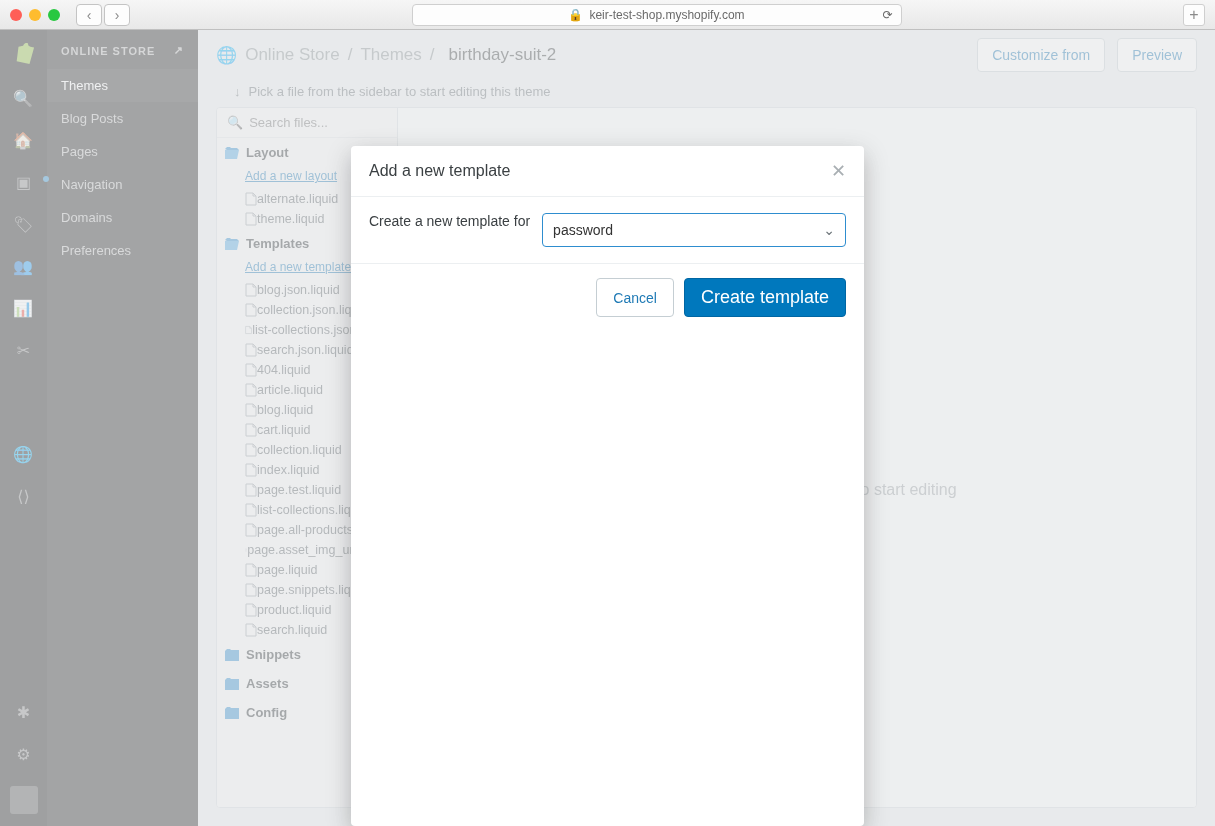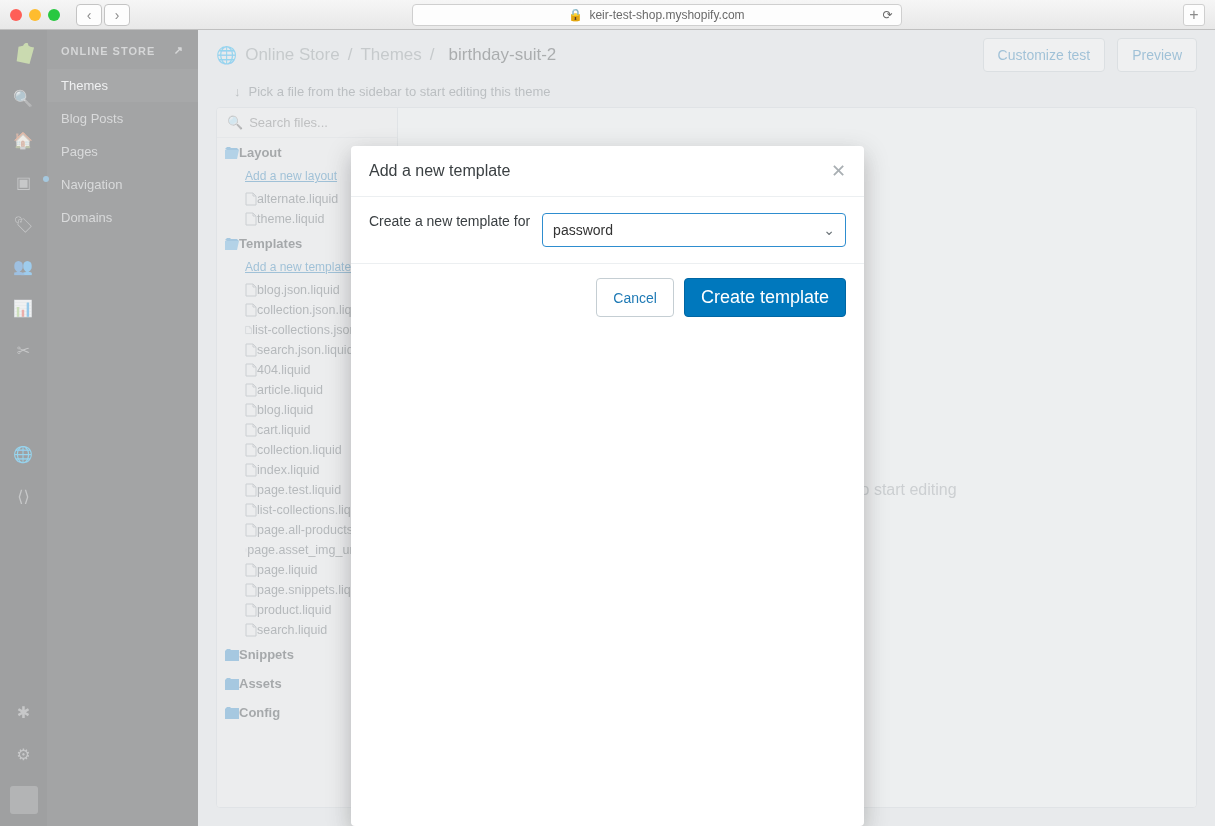--- a/index.html
+++ b/index.html
@@ -37,21 +37,21 @@
   .crumb a{color:#8a9396;}
   .crumb .cur{color:#3b3f41;margin-left:6px;}
   .topbar-spacer{flex:1;}
   .btn{border:1px solid #c5ced3;background:#fff;color:#1f7ab5;border-radius:4px;padding:8px 14px;font-size:14px;cursor:pointer;}
   .hint-row{display:flex;align-items:center;gap:8px;color:#6b7378;font-size:13px;padding:4px 18px 8px 36px;}
   .workspace{flex:1;display:flex;margin:0 18px 18px;border:1px solid #d5dbdf;border-radius:4px;background:#fafbfb;overflow:hidden;}
   
   .files{width:181px;border-right:1px solid #d5dbdf;background:#f5f6f7;display:flex;flex-direction:column;font-size:13px;color:#3e4549;overflow:auto;}
   .search{display:flex;align-items:center;gap:6px;border-bottom:1px solid #e1e5e7;padding:7px 10px;color:#9aa1a5;}
   .search input{border:none;background:transparent;outline:none;font-size:13px;flex:1;color:#3e4549;}
-  .folder{display:flex;align-items:center;padding:7px 8px;font-weight:600;color:#2d3336;}
+  .folder{display:flex;align-items:center;gap:7px;padding:7px 8px;font-weight:600;color:#2d3336;}
   .folder svg{flex-shrink:0;}
   .addlink{color:#1f7ab5;font-size:12px;padding:2px 8px 6px 28px;text-decoration:underline;cursor:pointer;}
   .file{display:flex;align-items:center;padding:3px 8px 3px 28px;color:#5a6166;font-size:12.5px;white-space:nowrap;}
   
   .editor{flex:1;display:flex;flex-direction:column;align-items:center;justify-content:center;color:#9aa1a5;background:#fafbfb;gap:16px;}
   .editor .arrow{color:#b1b7bb;}
   
   .overlay{position:absolute;inset:0;background:rgba(230,232,233,.65);display:flex;justify-content:center;padding-top:116px;pointer-events:none;}
   .modal{pointer-events:auto;width:513px;background:#fff;border-radius:4px;box-shadow:0 8px 24px rgba(0,0,0,.25);font-size:14px;color:#3b4043;}
   .modal-head{display:flex;align-items:center;justify-content:space-between;padding:14px 18px;}
@@ -114,34 +114,35 @@
   <div class="subnav">
     <div class="subnav-header">
       <span>ONLINE STORE</span>
       <span>↗</span>
     </div>
     <div class="subnav-item active">Themes</div>
     <div class="subnav-item">Blog Posts</div>
     <div class="subnav-item">Pages</div>
     <div class="subnav-item">Navigation</div>
     <div class="subnav-item">Domains</div>
+    <div class="subnav-item">Preferences</div>
   </div>
 
   <div class="main">
     <div class="topbar">
       <div class="crumb">
         <span class="globe">🌐</span>
         <a>Online Store</a>
         <span>/</span>
         <a>Themes</a>
         <span>/</span>
         <span class="cur">birthday-suit-2</span>
       </div>
       <div class="topbar-spacer"></div>
-      <button class="btn">Customize test</button>
+      <button class="btn">Customize from</button>
       <button class="btn">Preview</button>
     </div>
     <div class="hint-row">
       <span>↓</span>
       <span>Pick a file from the sidebar to start editing this theme</span>
     </div>
     <div class="workspace">
       <div class="files">
         <div class="search">
           <span>🔍</span>

